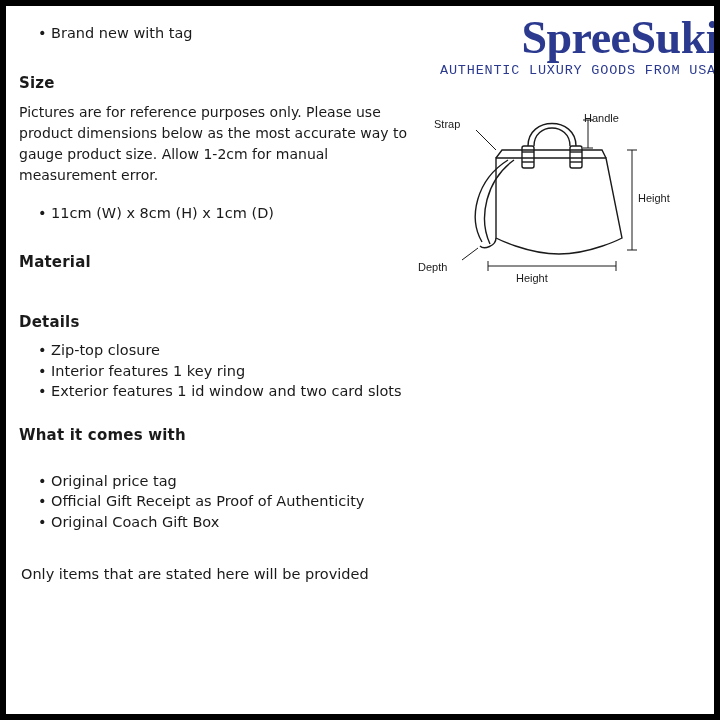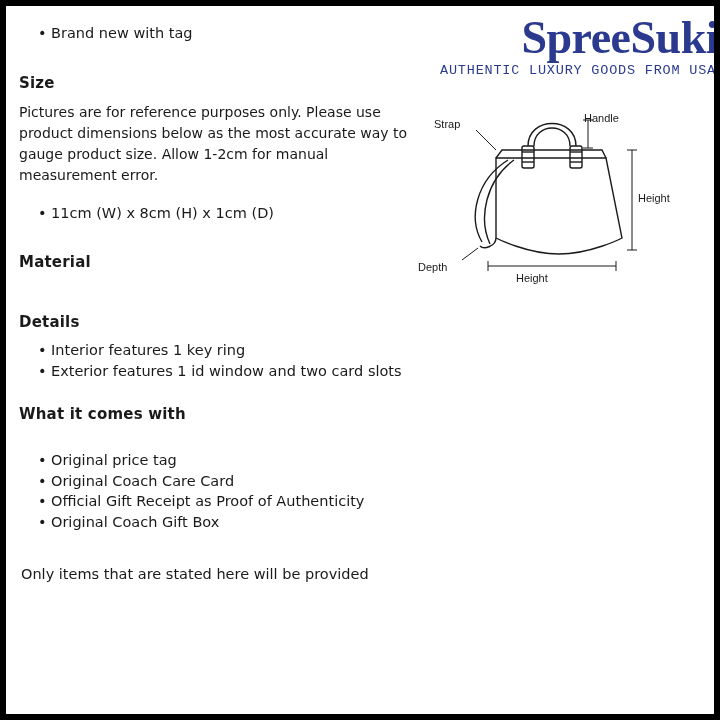--- a/index.html
+++ b/index.html
@@ -199,31 +199,31 @@
 
     <div class="spacer-lg"></div>
 
     <h2 class="section">Material</h2>
 
     <div class="spacer-lg"></div>
     <div class="spacer-sm"></div>
 
     <h2 class="section">Details</h2>
     <ul class="bullets">
+      <li>Zip-top closure</li>
       <li>Interior features 1 key ring</li>
       <li>Exterior features 1 id window and two card slots</li>
     </ul>
 
     <div class="spacer-md"></div>
 
     <h2 class="section">What it comes with</h2>
     <div class="spacer-sm"></div>
     <ul class="bullets">
       <li>Original price tag</li>
-      <li>Original Coach Care Card</li>
       <li>Official Gift Receipt as Proof of Authenticity</li>
       <li>Original Coach Gift Box</li>
     </ul>
 
     <div class="spacer-lg"></div>
 
     <p class="footnote">Only items that are stated here will be provided</p>
 
   </div>
 </div>

